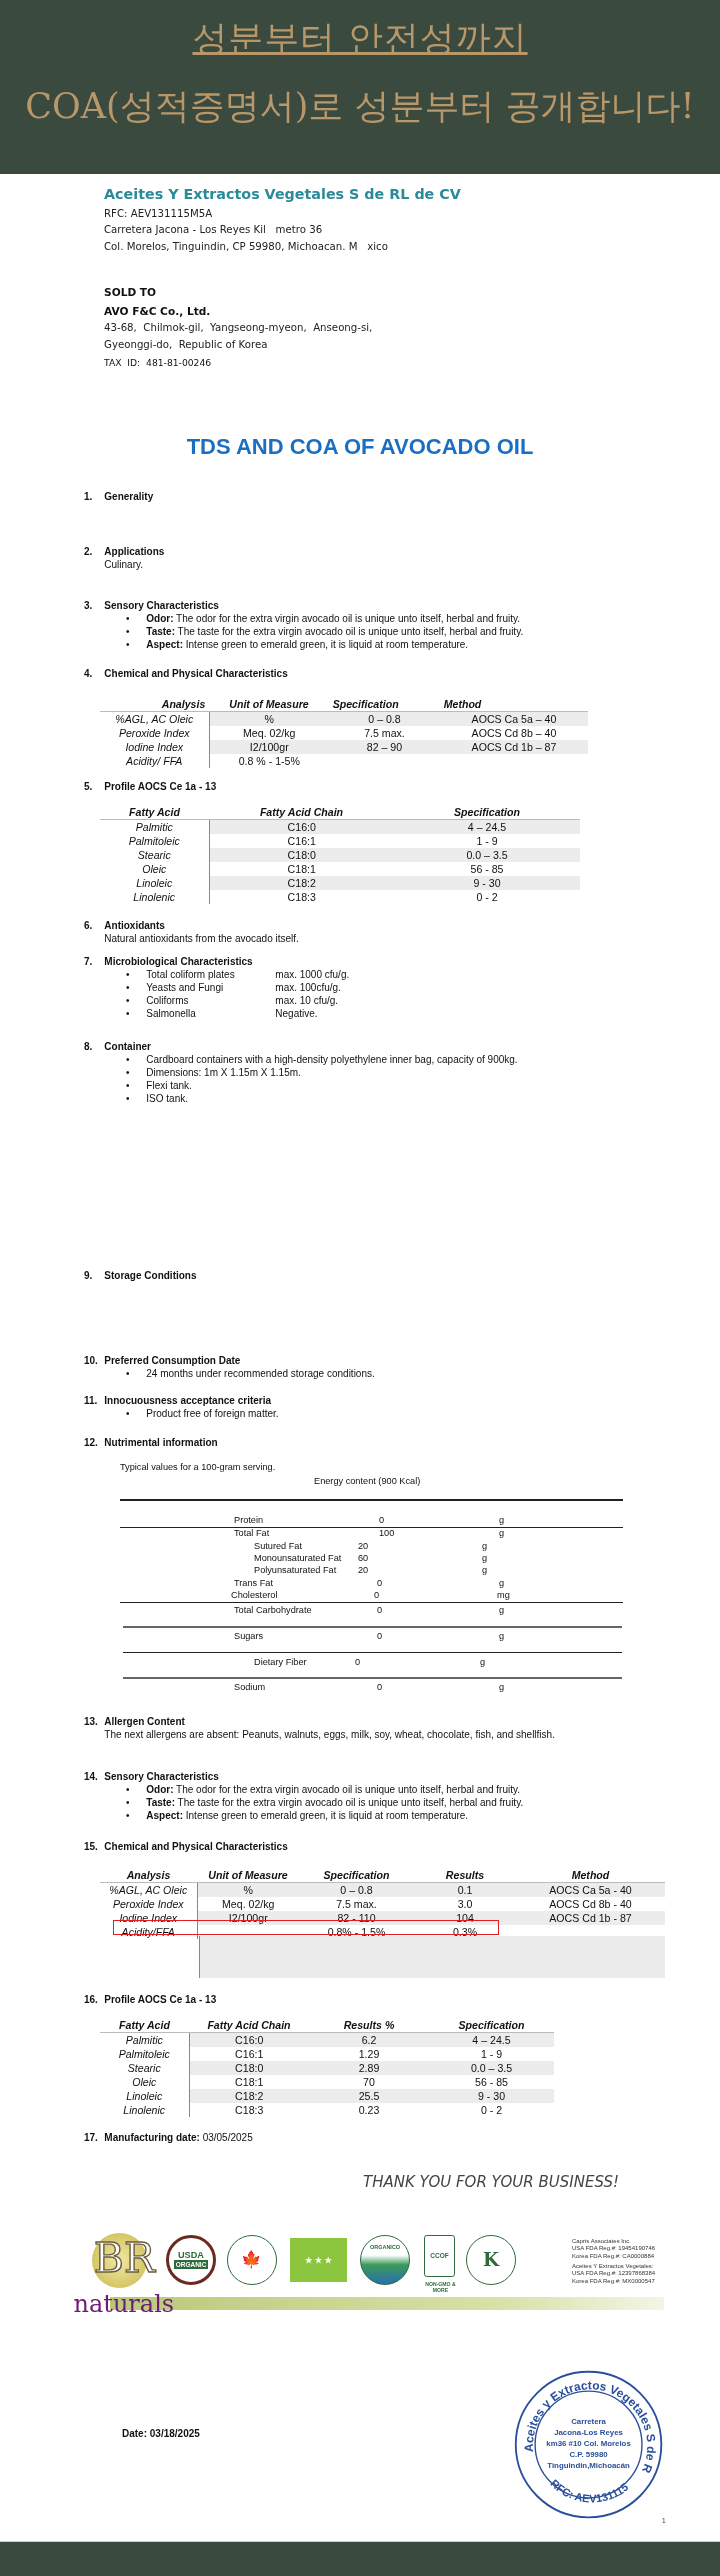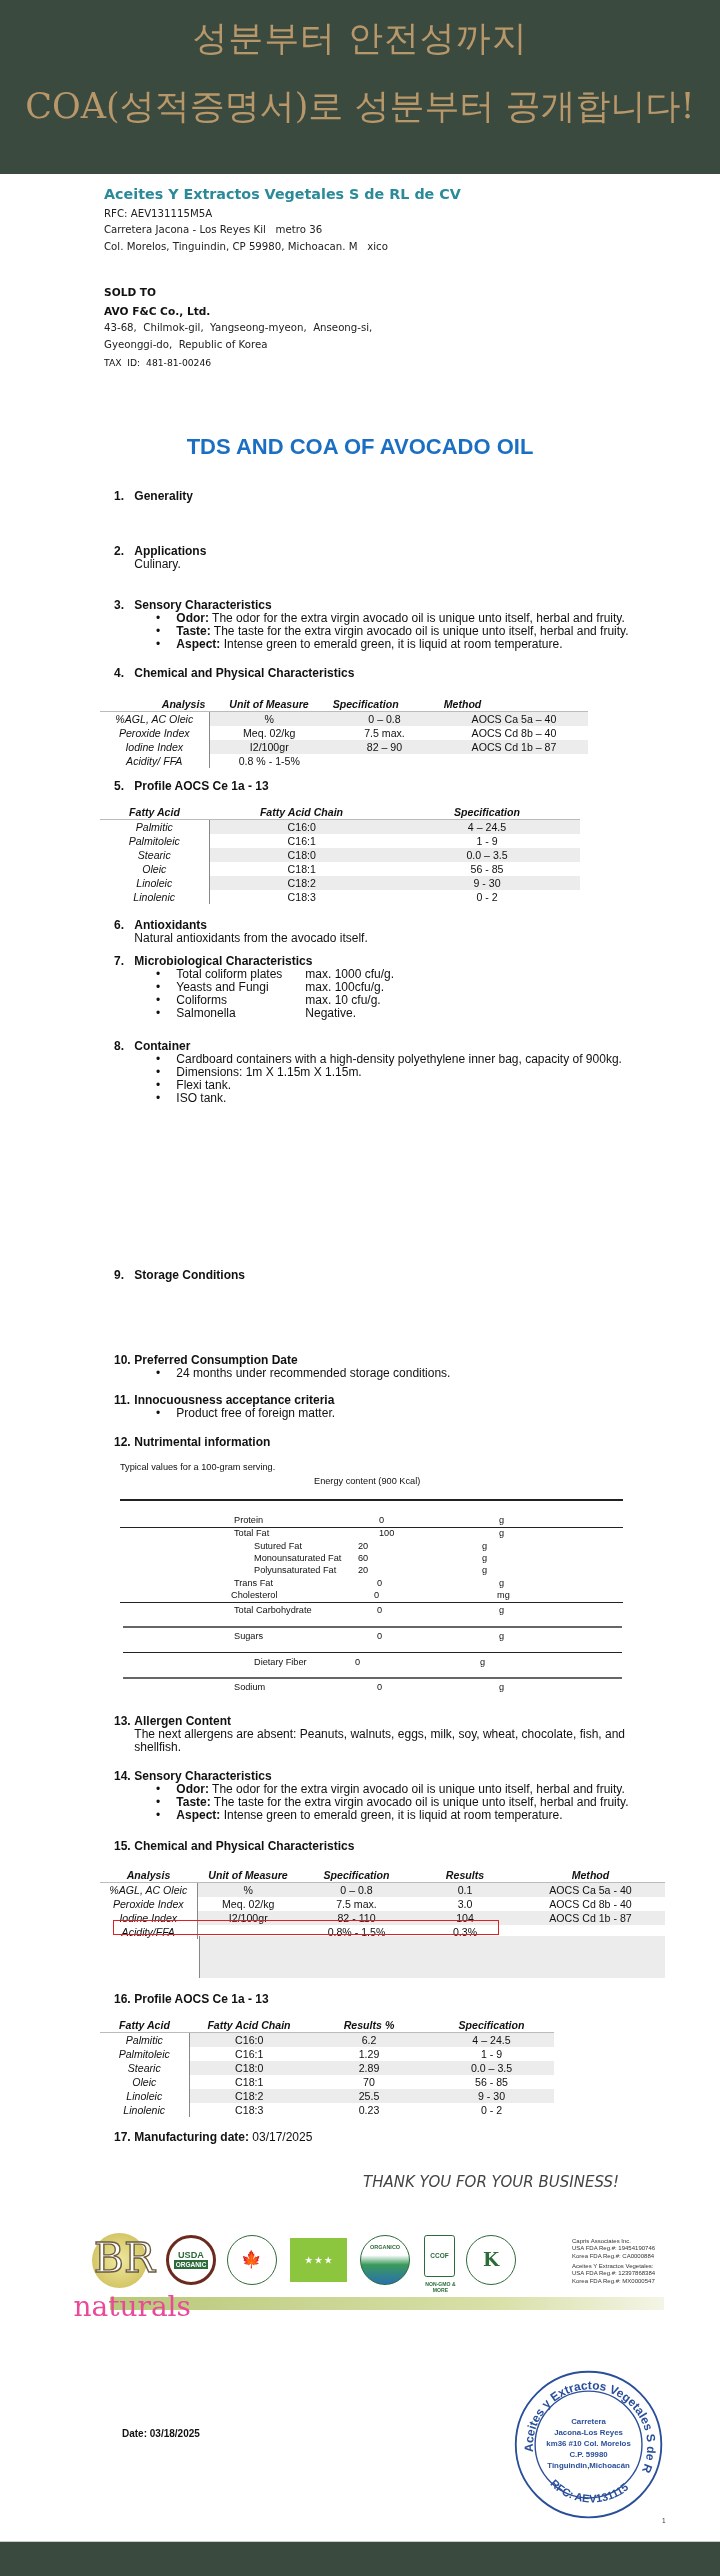--- a/index.html
+++ b/index.html
@@ -1,32 +1,32 @@
 <!DOCTYPE html>
 <html style="font-size:14.8px"><head>
 <meta charset="utf-8">
 <style>
   * { box-sizing: border-box; margin: 0; padding: 0; }
   body { width: 720px; height: 2576px; background: #ffffff; font-family: "Liberation Sans", sans-serif; color: #111; position: relative; overflow: hidden; }
   .banner { position: absolute; left: 0; top: 0; width: 720px; height: 174px; background: #3b4a3e; text-align: center; color: #b8976a; font-family: "DejaVu Serif", serif; }
-  .banner .l1 { position: absolute; top: 14.8px; width: 100%; font-size: 35px; letter-spacing: 0.9px; }
+  .banner .l1 { position: absolute; top: 14.8px; width: 100%; font-size: 35px; letter-spacing: 0.9px; text-decoration: underline; }
   .banner .l2 { position: absolute; top: 83px; width: 100%; font-size: 35px; letter-spacing: 0px; }
   .footer-band { position: absolute; left: 0; top: 2541px; width: 720px; height: 35px; background: #3b4a3e; border-top: 0.9px solid #ccc; }
 
   .company { position: absolute; left: 104px; top: 186px; font-family: "DejaVu Sans", sans-serif; }
   .company .name { color: #2a8a9a; font-weight: bold; font-size: 14.3px; }
   .company .line { font-size: 10.2px; color: #222; margin-top: 5.5px; }
   .soldto { position: absolute; left: 104px; top: 286px; font-family: "DejaVu Sans", sans-serif; }
   .soldto .h { font-weight: bold; font-size: 10.6px; margin-bottom: 6.5px; }
   .soldto .line { font-size: 10.2px; color: #222; margin-top: 5.5px; }
   .soldto .tax { font-size: 9.2px; margin-top: 7.4px; }
 
   .doc-title { position: absolute; top: 434px; left: 0; width: 720px; text-align: center; color: #1a6fc2; font-weight: bold; font-size: 22px; }
 
-  .sec { position: absolute; left: 114px; width: 536px; font-size: 12px; line-height: 13px; }
+  .sec { position: absolute; left: 84px; width: 536px; font-size: 10px; line-height: 13px; }
   .sec .hd { font-weight: bold; }
   .sec .num { display: inline-block; width: 20.3px; font-weight: bold; }
   .sec .body { padding-left: 20.3px; }
   .sec ul { list-style: none; padding-left: 42px; }
   .sec li { position: relative; padding-left: 20.3px; }
   .sec li::before { content: "•"; position: absolute; left: 0; }
   .sec li b { font-weight: bold; }
   .micro-row { display: flex; }
   .micro-row .k { width: 129px; }
 
@@ -40,21 +40,21 @@
   .nut .rule { position: absolute; height: 0.9px; background: #222; }
   .nut .t { position: absolute; white-space: nowrap; }
 
   .thanks { position: absolute; left: 363px; top: 2173px; font-style: italic; font-size: 15px; color: #444; font-family: "DejaVu Sans", sans-serif; }
 
   .logo-strip { position: absolute; left: 55px; top: 2216px; width: 665px; height: 120px; }
   .grad-bar { position: absolute; left: 55px; top: 81px; width: 554px; height: 13px; background: linear-gradient(to right, #b8c97a, #d9e0a8 70%, #f4f5e6); }
   .br-logo { position: absolute; left: 18.5px; top: 16.6px; width: 88px; height: 92px; }
   .br-circle { position: absolute; left: 18.5px; top: 0; width: 55px; height: 55px; border-radius: 50%; background: radial-gradient(circle, #efe8a0, #c9b84e); }
   .br-letters { position: absolute; left: 20.3px; top: 1.8px; font-family: "DejaVu Serif", serif; font-size: 41px; color: #fff; -webkit-text-stroke: 1.4px #6b5a3e; }
-  .br-word { position: absolute; left: 0; top: 57px; font-family: "DejaVu Serif", serif; font-size: 28px; color: #ec4899; }
+  .br-word { position: absolute; left: 0; top: 57px; font-family: "DejaVu Serif", serif; font-size: 24px; color: #701a75; }
   .cert { position: absolute; top: 18.5px; width: 50px; height: 50px; border-radius: 50%; display: flex; align-items: center; justify-content: center; font-size: 6.5px; font-weight: bold; text-align: center; }
   .cert.usda { left: 111px; border: 3.7px solid #6b2a1e; background: #fff; color: #2d6b3b; }
   .cert.usda span { display: block; }
   .cert.canada { left: 172px; border: 1.8px solid #2d6b3b; background: #fff; color: #c22; font-size: 16.6px; }
   .cert.eu { left: 235px; border-radius: 0; width: 57px; height: 44px; top: 22px; background: #8cc63f; color: #fff; font-size: 8.3px; }
   .cert.sagarpa { left: 305px; border: 1.8px solid #2d6b3b; background: linear-gradient(#fff 40%, #3a9a5a 60%, #2a6fb0); color: #fff; }
   .cert.ccof { left: 369px; border-radius: 2.8px; width: 31px; height: 42px; border: 1.8px solid #2d6b3b; background: #fff; color: #2d6b3b; font-size: 6.5px; }
   .cert.kosher { left: 411px; border: 1.8px solid #2d6b3b; background: #fff; color: #2d6b3b; font-size: 18.5px; font-family: "DejaVu Serif", serif; }
   .reg-text { position: absolute; left: 517px; top: 22px; font-size: 6px; line-height: 7.4px; color: #333; }
   .reg-text .grp { margin-bottom: 2.8px; }
@@ -406,21 +406,21 @@
   <tr>
         <td class="an">Linolenic</td>
         <td>C18:3</td>
         <td>0.23</td>
         <td>0 - 2</td>
       </tr>
 </tbody>
   </table>
 
 <div class="sec" style="top:2131px">
-  <div><span class="num">17.</span><b>Manufacturing date:</b><span style="white-space:pre"> 03/17/2025</span></div>
+  <div><span class="num">17.</span><b>Manufacturing date:</b><span style="white-space:pre"> 03/05/2025</span></div>
 </div>
 
 <div class="thanks">THANK YOU FOR YOUR BUSINESS!</div>
 
 <div class="logo-strip">
   <div class="grad-bar"></div>
   <div class="br-logo">
     <div class="br-circle"></div>
     <div class="br-letters">BR</div>
     <div class="br-word">naturals</div>

